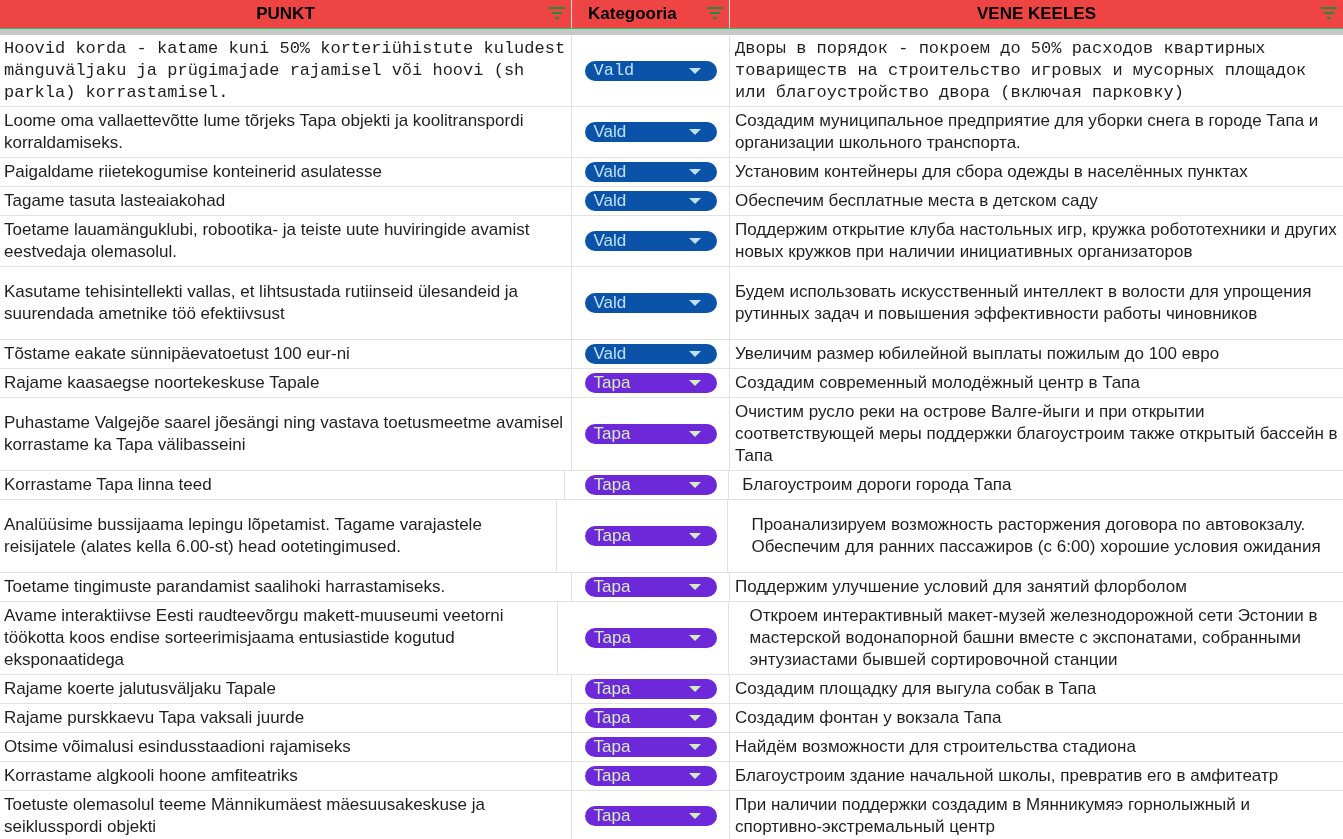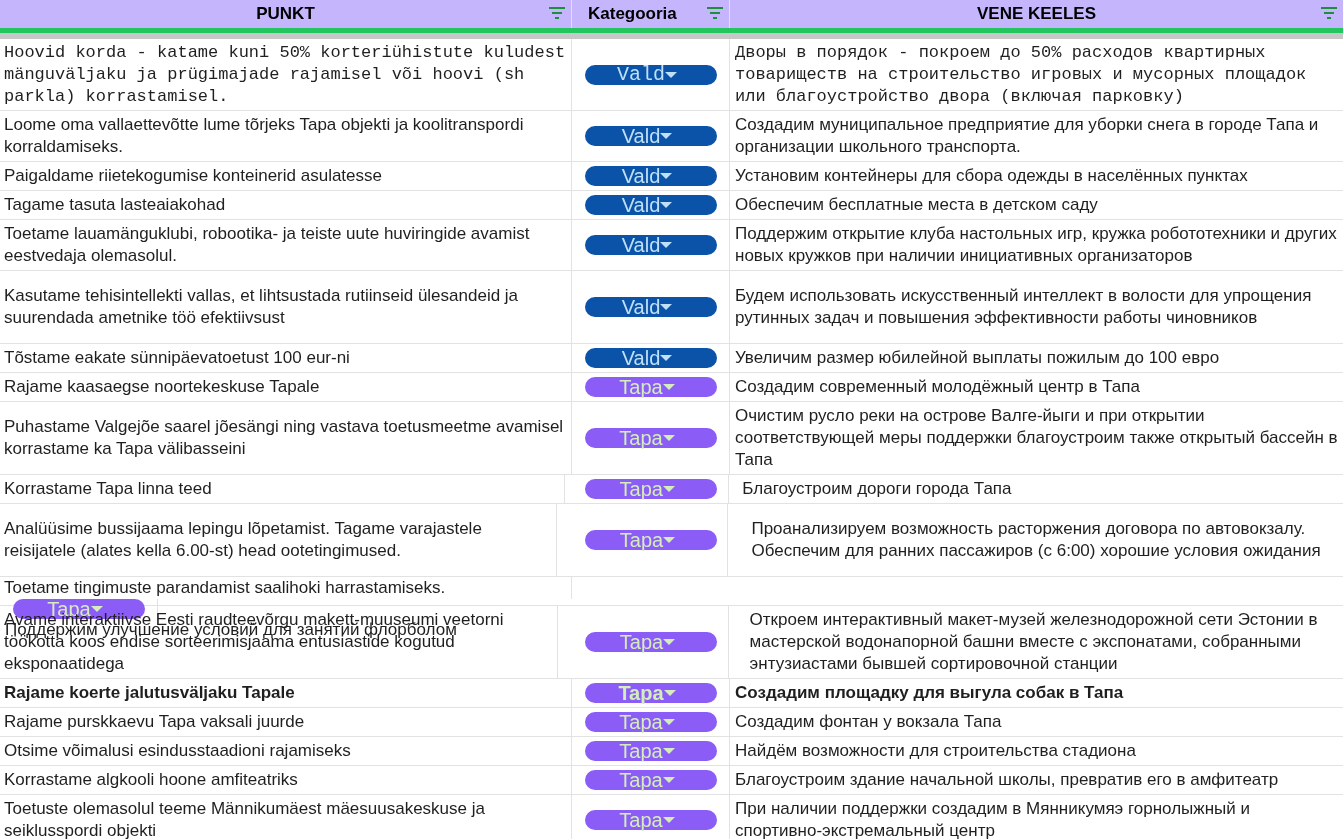--- a/index.html
+++ b/index.html
@@ -1,35 +1,35 @@
 <!DOCTYPE html>
 <html><head>
 <meta charset="utf-8">
 <style>
   html, body { margin:0; padding:0; background:#fff; }
   body { width:1343px; height:839px; overflow:hidden; font-family:"Liberation Sans", sans-serif; color:#1f1f1f; }
   .sheet { position:relative; width:1343px; }
-  .hdr { display:flex; height:28px; border-bottom:5px solid #22c55e; background:#c4b5fd; }
+  .hdr { display:flex; height:28px; border-bottom:1px solid #22c55e; background:#ef4444; }
   .hcell { position:relative; display:flex; align-items:center; justify-content:center; font-weight:bold; font-size:17px; color:#000; border-right:1px solid #e2e2e2; box-sizing:border-box; }
   .c1 { width:572px; }
   .c2 { width:158px; }
   .c3 { width:613px; border-right:none; }
   .filter { position:absolute; right:6px; top:7px; width:16px; height:13px; }
   .filter i { display:block; height:2px; background:#1e8e3e; margin:0 auto 3px auto; }
   .filter i:nth-child(1){ width:16px; }
   .filter i:nth-child(2){ width:10px; }
   .filter i:nth-child(3){ width:4px; }
   .freeze { height:6px; background:#c7c7c7; }
   .row { display:flex; border-bottom:1px solid #e2e2e2; box-sizing:border-box; }
   .cell { box-sizing:border-box; border-right:1px solid #e2e2e2; display:flex; align-items:center; font-size:17px; line-height:22px; padding:0 4px; }
   .cell.c3 { border-right:none; padding-left:5px; }
   .cell.c2 { justify-content:center; padding:0; }
-  .chip { width:132px; height:20px; border-radius:10px; display:flex; align-items:center; justify-content:center; padding:0 16px 0 9px; box-sizing:border-box; font-size:20px; }
+  .chip { width:132px; height:20px; border-radius:10px; display:flex; align-items:center; justify-content:space-between; padding:0 16px 0 9px; box-sizing:border-box; font-size:17px; }
   .chip.vald { background:#0a53a8; color:#bfe0f6; }
-  .chip.tapa { background:#8b5cf6; color:#d4edbc; }
+  .chip.tapa { background:#6d28d9; color:#d4edbc; }
   .caret { width:0; height:0; border-left:6px solid transparent; border-right:6px solid transparent; border-top:6px solid currentColor; }
   .chip.vald .caret { border-top-color:#bfe0f6; }
   .chip.tapa .caret { border-top-color:#d4edbc; }
 </style>
 </head>
 <body>
 
 <div class="sheet">
   <div class="hdr">
     <div class="hcell c1">
@@ -162,41 +162,41 @@
       <div class="row" style="height: 73px; gap: 18px;">
         <div class="cell c1">Analüüsime bussijaama lepingu lõpetamist. Tagame varajastele reisijatele (alates kella 6.00-st) head ootetingimused.</div>
         <div class="cell c2">
           <div class="chip tapa">
             <span>Tapa</span>
             <span class="caret"></span>
           </div>
         </div>
         <div class="cell c3">Проанализируем возможность расторжения договора по автовокзалу. Обеспечим для ранних пассажиров (с 6:00) хорошие условия ожидания</div>
       </div>
-      <div class="row" style="height: 29px; flex-direction: column;">
+      <div class="row" style="height: 29px;">
         <div class="cell c1">Toetame tingimuste parandamist saalihoki harrastamiseks.</div>
         <div class="cell c2">
           <div class="chip tapa">
             <span>Tapa</span>
             <span class="caret"></span>
           </div>
         </div>
         <div class="cell c3">Поддержим улучшение условий для занятий флорболом</div>
       </div>
       <div class="row" style="height: 73px; gap: 16px;">
         <div class="cell c1">Avame interaktiivse Eesti raudteevõrgu makett-muuseumi veetorni töökotta koos endise sorteerimisjaama entusiastide kogutud eksponaatidega</div>
         <div class="cell c2">
           <div class="chip tapa">
             <span>Tapa</span>
             <span class="caret"></span>
           </div>
         </div>
         <div class="cell c3">Откроем интерактивный макет-музей железнодорожной сети Эстонии в мастерской водонапорной башни вместе с экспонатами, собранными энтузиастами бывшей сортировочной станции</div>
       </div>
-      <div class="row" style="height: 29px; font-weight: bold;">
+      <div class="row" style="height: 29px;">
         <div class="cell c1">Rajame koerte jalutusväljaku Tapale</div>
         <div class="cell c2">
           <div class="chip tapa">
             <span>Tapa</span>
             <span class="caret"></span>
           </div>
         </div>
         <div class="cell c3">Создадим площадку для выгула собак в Тапа</div>
       </div>
       <div class="row" style="height: 29px;">

